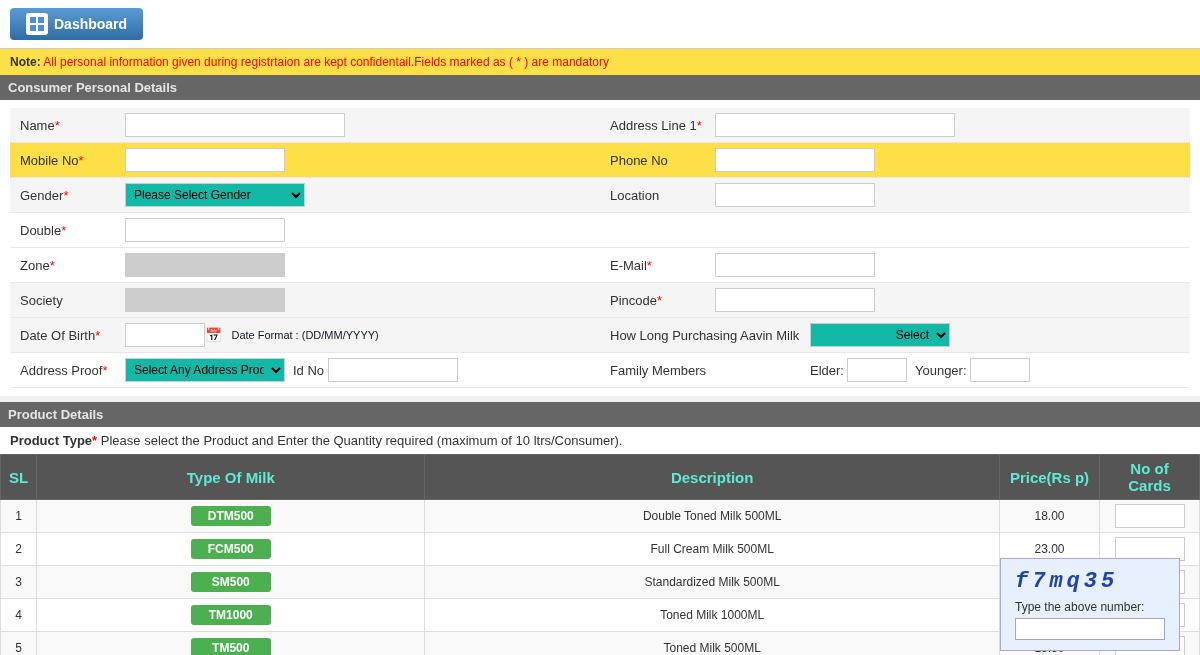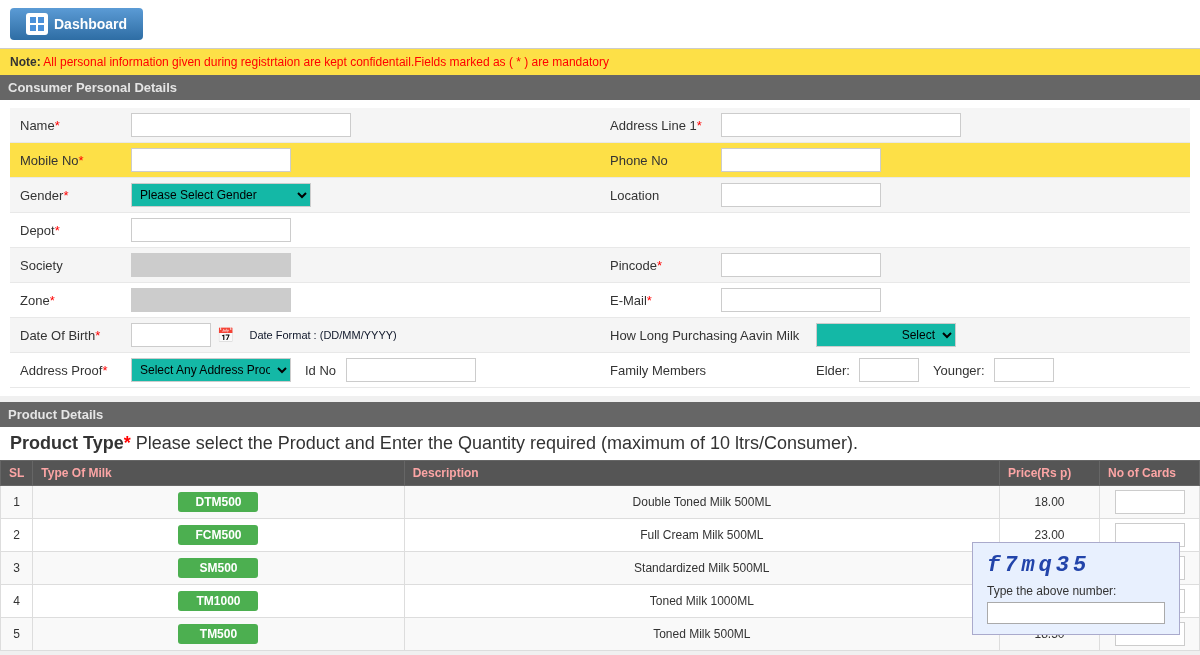--- a/index.html
+++ b/index.html
@@ -19,45 +19,45 @@
     .form-container { background: #fff; padding: 8px 10px; }
     .form-input { border: 1px solid #ccc; padding: 3px 5px; font-size: 12px; height: 24px; background: #fff; }
     .form-input-wide { width: 220px; }
     .form-input-medium { width: 160px; }
     .form-input-short { width: 80px; }
     .form-select { border: 1px solid #ccc; padding: 2px 4px; font-size: 12px; height: 24px; background: #14b8a6; }
     .form-select-medium { width: 180px; }
     .row-pair { display: grid; grid-template-columns: 1fr 1fr; border-bottom: 1px solid #e8e8e8; }
     .row-pair:nth-child(odd) { background: #f5f5f5; }
     .row-pair:nth-child(even) { background: #fff; }
-    .cell { display: flex; align-items: center; padding: 5px 10px; gap: 6px; }
+    .cell { display: flex; align-items: center; padding: 5px 10px; gap: 0; }
     .cell-label { min-width: 105px; font-size: 13px; font-weight: normal; }
     .cell-label .req { color: red; }
 
     .date-format-text { color: #0f172a; font-size: 11px; margin-left: 9px; }
     .cal-icon { cursor: pointer; font-size: 14px; color: #555; }
 
     .product-section { margin-top: 6px; }
-    .product-note { padding: 6px 10px; font-size: 18px; background: #fff; }
+    .product-note { padding: 6px 10px; font-size: 13px; background: #fff; }
     .product-note .bold { font-weight: bold; }
     .product-note .req { color: red; }
 
     .product-table { width: 100%; border-collapse: collapse; background: #fff; }
-    .product-table th { background: #555; color: #fca5a5; padding: 5px 8px; font-size: 12px; text-align: left; border: 1px solid #666; }
+    .product-table th { background: #555; color: #5eead4; padding: 5px 8px; font-size: 15px; text-align: center; border: 1px solid #666; }
     .product-table td { padding: 4px 8px; font-size: 12px; border: 1px solid #ddd; text-align: center; }
     .product-table tr:nth-child(odd) td { background: #f9f9f9; }
     .product-table tr:nth-child(even) td { background: #fff; }
     .milk-btn { padding: 3px 10px; color: #fff; border: none; border-radius: 3px; font-size: 12px; font-weight: bold; cursor: pointer; min-width: 80px; }
     .milk-btn-green { background: #4caf50; }
     .td-left { text-align: left; }
     .td-sl { width: 30px; }
     .td-price { width: 100px; }
     .td-cards { width: 100px; }
 
-    .captcha-box { position: fixed; bottom: 20px; right: 20px; background: #e8f0fe; border: 1px solid #aac; padding: 10px 14px; font-size: 13px; width: 208px; }
+    .captcha-box { position: fixed; bottom: 4px; right: 20px; background: #e8f0fe; border: 1px solid #aac; padding: 10px 14px; font-size: 13px; width: 180px; }
     .captcha-code { font-size: 22px; font-weight: bold; color: #2244aa; font-style: italic; font-family: 'Courier New', monospace; letter-spacing: 4px; margin-bottom: 6px; }
     .captcha-label { font-size: 12px; color: #333; margin-bottom: 4px; }
     .captcha-input { border: 1px solid #aaa; width: 100%; padding: 3px 5px; font-size: 12px; }
 
     input[type="text"], input[type="number"] { outline: none; }
     select { outline: none; cursor: pointer; }
   </style>
 </head>
 <body>
 
@@ -132,51 +132,51 @@
       <span class="cell-label">
         <span>Location</span>
       </span>
       <input type="text" class="form-input form-input-medium" style="">
     </div>
   </div>
 
   <div class="row-pair" style="background:#fff;">
     <div class="cell">
       <span class="cell-label">
-        <span>Depot</span><span class="req">*</span>
+        <span>Double</span><span class="req">*</span>
+      </span>
+      <input type="text" class="form-input form-input-medium" style="">
+    </div>
+  </div>
+
+  <div class="row-pair" style="background:#fff;">
+    <div class="cell">
+      <span class="cell-label">
+        <span>Zone</span><span class="req">*</span>
+      </span>
+      <input type="text" class="form-input form-input-medium" style="background: rgb(204, 204, 204);">
+    </div>
+    <div class="cell">
+      <span class="cell-label">
+        <span>E-Mail</span><span class="req">*</span>
       </span>
       <input type="text" class="form-input form-input-medium" style="">
     </div>
   </div>
 
   <div class="row-pair" style="background:#f5f5f5;">
     <div class="cell">
       <span class="cell-label">
         <span>Society</span>
       </span>
       <input type="text" class="form-input form-input-medium" style="background: rgb(204, 204, 204);">
     </div>
     <div class="cell">
       <span class="cell-label">
         <span>Pincode</span><span class="req">*</span>
-      </span>
-      <input type="text" class="form-input form-input-medium" style="">
-    </div>
-  </div>
-
-  <div class="row-pair" style="background:#fff;">
-    <div class="cell">
-      <span class="cell-label">
-        <span>Zone</span><span class="req">*</span>
-      </span>
-      <input type="text" class="form-input form-input-medium" style="background: rgb(204, 204, 204);">
-    </div>
-    <div class="cell">
-      <span class="cell-label">
-        <span>E-Mail</span><span class="req">*</span>
       </span>
       <input type="text" class="form-input form-input-medium" style="">
     </div>
   </div>
 
   <div class="row-pair" style="background:#f5f5f5;">
     <div class="cell">
       <span class="cell-label">
         <span>Date Of Birth</span><span class="req">*</span>
       </span>

